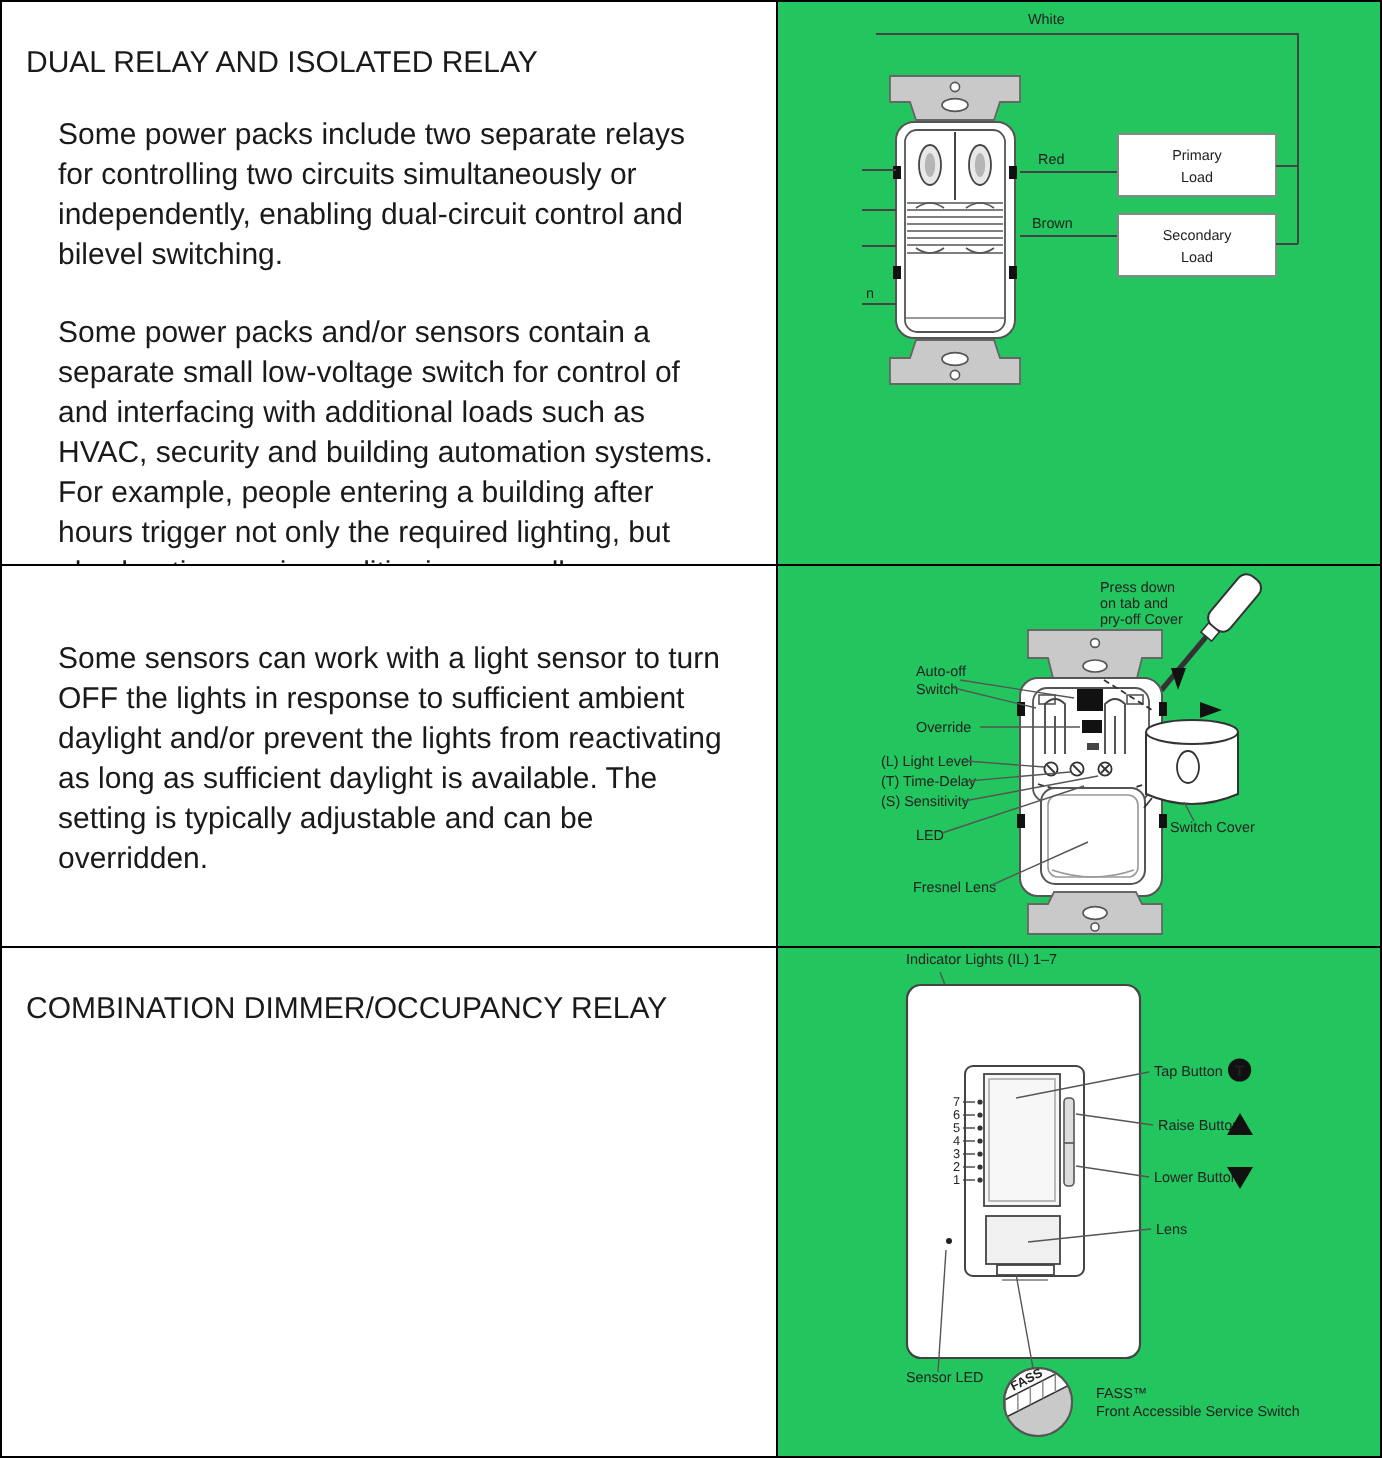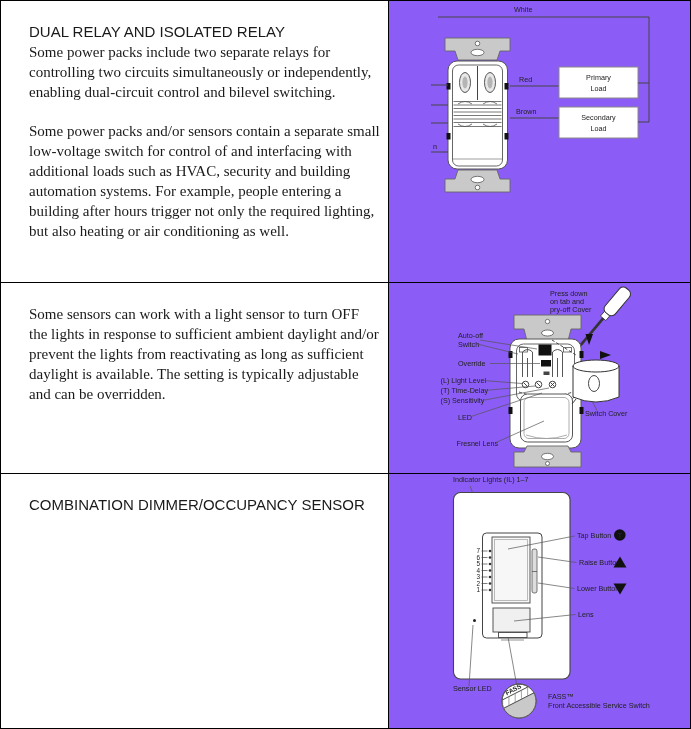--- a/index.html
+++ b/index.html
@@ -10,26 +10,26 @@
     overflow:hidden;
   }
   .row{display:flex;box-sizing:border-box;border-bottom:1px solid #000;}
   .row:last-child{border-bottom:none;}
   .row-1{height:282px;}
   .row-2{height:191px;}
   .row-3{height:256px;}
   .cell{box-sizing:border-box;overflow:hidden;}
   .cell-text{
     width:388px;border-right:1px solid #000;
-    padding:21px 8px 0 28px;
+    padding:21px 8px 0 12px;
     font-size:15px;line-height:20px;
   }
-  .cell-fig{flex:1;position:relative;background:#8b5cf6;text-align:center;}
+  .cell-fig{flex:1;position:relative;background:#22c55e;text-align:center;}
   .heading{font-size:15px;line-height:20px;}
-  p{margin:0;font-family:Liberation Serif, serif;}
+  p{margin:16px;}
   p.gap{margin-top:19px;}
   svg{display:block;}
   svg text{font-family:"Liberation Sans", sans-serif;fill:#222;}
   .lbl{font-size:7.2px;}
   .lbl-s{font-size:6.4px;}
   .ldr{stroke:#555;stroke-width:0.7;fill:none;}
   .ln{stroke:#444;stroke-width:1;fill:none;}
   .plate{fill:#c9c9c9;stroke:#666;stroke-width:0.9;}
   .bodyln{fill:#fff;stroke:#555;stroke-width:1;}
   .dash{stroke:#333;stroke-width:0.9;fill:none;stroke-dasharray:3 2;}
@@ -192,21 +192,21 @@
         <text class="lbl" x="455.5" y="446">Fresnel Lens</text>
         <path class="ldr" d="M495 442.5 L543 421"></path>
         <text class="lbl" x="584" y="416">Switch Cover</text>
         <path class="ldr" d="M596 410.5 L591 401"></path>
       </svg>
     </div>
   </section>
 
   <section class="row row-3">
     <div class="cell cell-text">
-      <div class="heading">COMBINATION DIMMER/OCCUPANCY SENSOR</div>
+      <div class="heading">COMBINATION DIMMER/OCCUPANCY RELAY</div>
     </div>
     <div class="cell cell-fig">
       <svg width="301" height="254" viewBox="388 474 301 254">
         <defs>
           <clipPath id="fassClip">
               <circle cx="518" cy="701" r="17"></circle>
             </clipPath>
         </defs>
         <text class="lbl" x="452" y="482">Indicator Lights (IL) 1–7</text>
         <path class="ldr" d="M469 486 L488 536"></path>

